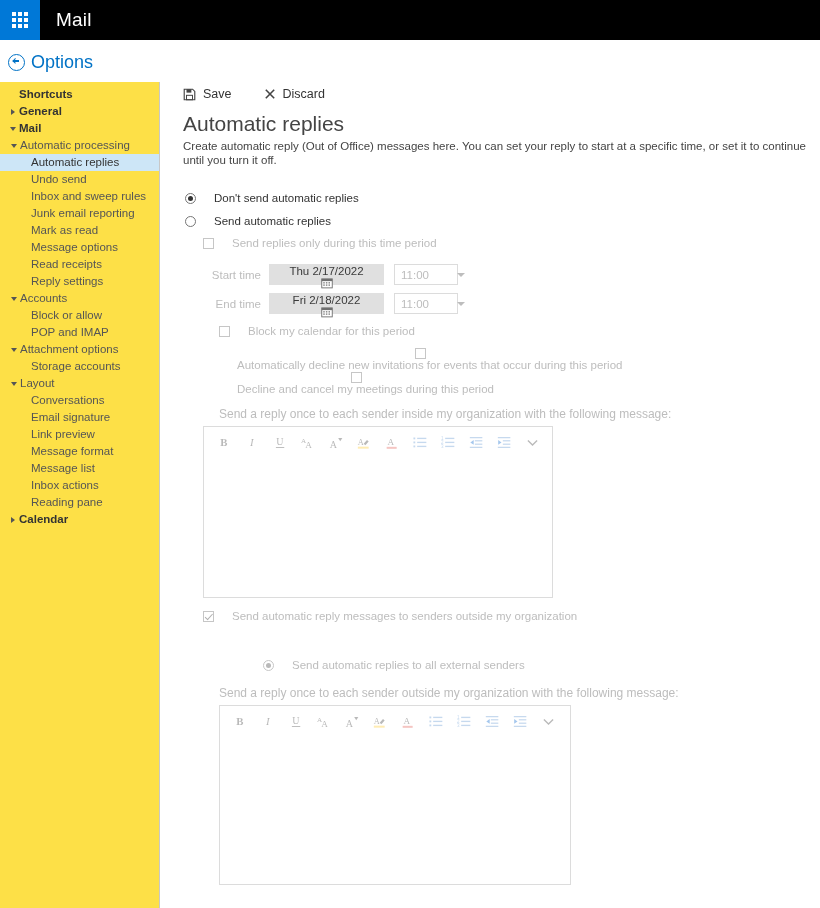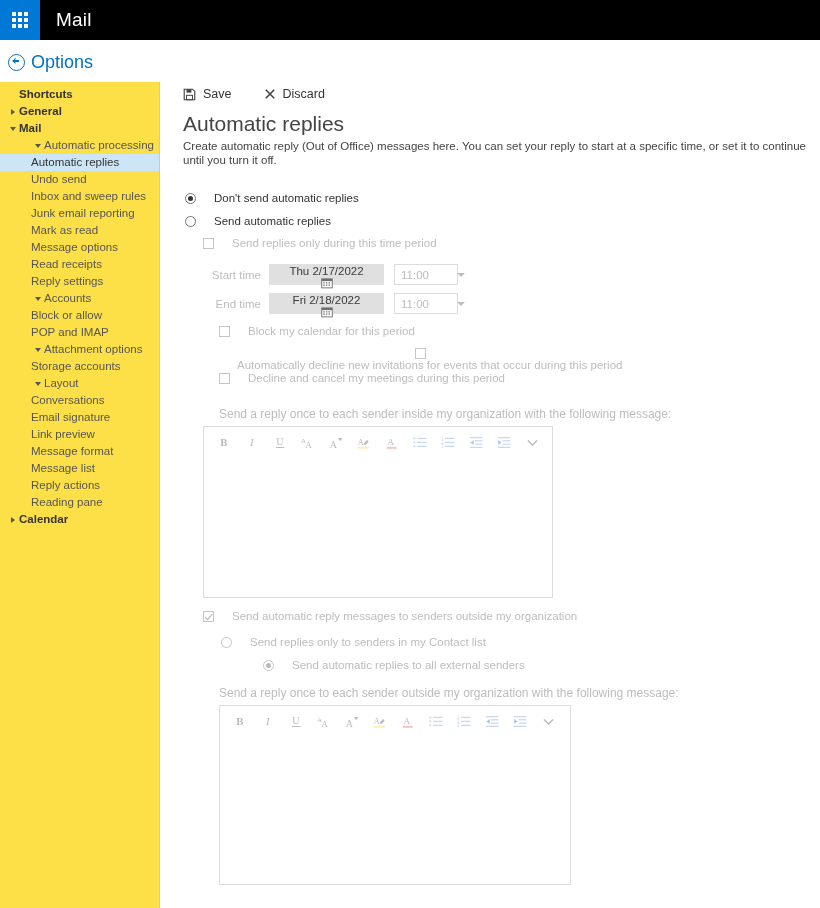--- a/index.html
+++ b/index.html
@@ -117,21 +117,21 @@
     height: 17px;
     line-height: 17px;
     font-size: 11.5px;
     color: #555555;
     display: flex;
     align-items: center;
     white-space: nowrap;
     cursor: pointer;
   }
   .nav-item.lvl0 { padding-left: 10px; font-weight: bold; color: #333333; }
-  .nav-item.lvl1 { padding-left: 4px; margin-left: 31px; }
+  .nav-item.lvl1 { padding-left: 11px; }
   .nav-item.lvl2 { padding-left: 22px; }
   .nav-item.bold { font-weight: bold; color: #333333; }
   .nav-item.selected {
     background: #cde6f7;
     color: #333333;
   }
   .nav-item .twisty {
     width: 9px;
     flex: 0 0 9px;
     display: inline-block;
@@ -315,21 +315,21 @@
   }
   .caret-dn {
     width: 0; height: 0;
     border-top: 4px solid #bdbdbd;
     border-left: 4px solid transparent;
     border-right: 4px solid transparent;
   }
 
   #row-block   { position: absolute; top: 243px; left: 58px; }
   #row-decline { position: absolute; top: 266px; left: 58px; flex-direction: column; }
-  #row-cancel  { position: absolute; top: 290px; left: 58px; }
+  #row-cancel  { position: absolute; top: 290px; left: 58px; flex-direction: column; }
 
   .section-label {
     position: absolute;
     font-size: 12px;
     color: #bdbdbd;
     white-space: nowrap;
   }
   #lbl-inside  { top: 325px; left: 58px; }
   #lbl-outside { top: 604px; left: 58px; }
 
@@ -482,21 +482,21 @@
     <div class="nav-item lvl2">
       <span class="twisty none"></span>
       <span class="nav-label">Message format</span>
     </div>
     <div class="nav-item lvl2">
       <span class="twisty none"></span>
       <span class="nav-label">Message list</span>
     </div>
     <div class="nav-item lvl2">
       <span class="twisty none"></span>
-      <span class="nav-label">Reply actions</span>
+      <span class="nav-label">Inbox actions</span>
     </div>
     <div class="nav-item lvl2">
       <span class="twisty none"></span>
       <span class="nav-label">Reading pane</span>
     </div>
     <div class="nav-item lvl0 bold">
       <span class="twisty closed"></span>
       <span class="nav-label">Calendar</span>
     </div>
   </div>
@@ -700,24 +700,20 @@
           </svg>
         </span>
       </div>
     <div class="editor-body"></div>
   </div>
 
   <div class="opt-row disabled" id="row-outside-chk">
     <span class="chk on"></span>
     <span class="txt">Send automatic reply messages to senders outside my organization</span>
   </div>
-  <div class="opt-row disabled" id="row-contact">
-    <span class="radio dim"></span>
-    <span class="txt">Send replies only to senders in my Contact list</span>
-  </div>
   <div class="opt-row disabled" id="row-external">
     <span class="radio dim on"></span>
     <span class="txt">Send automatic replies to all external senders</span>
   </div>
 
   <div class="section-label" id="lbl-outside">Send a reply once to each sender outside my organization with the following message:</div>
   <div class="editor" id="editor-outside">
     <div class="toolbar">
         <span class="tool">
           <svg xmlns="http://www.w3.org/2000/svg" width="15" height="15" viewBox="0 0 18 18">

